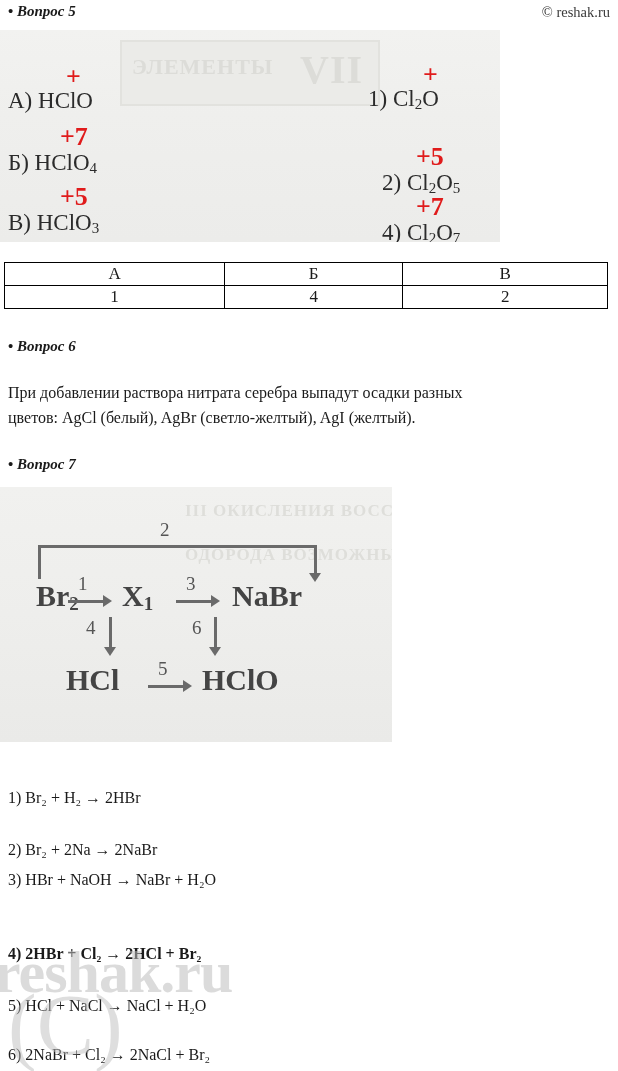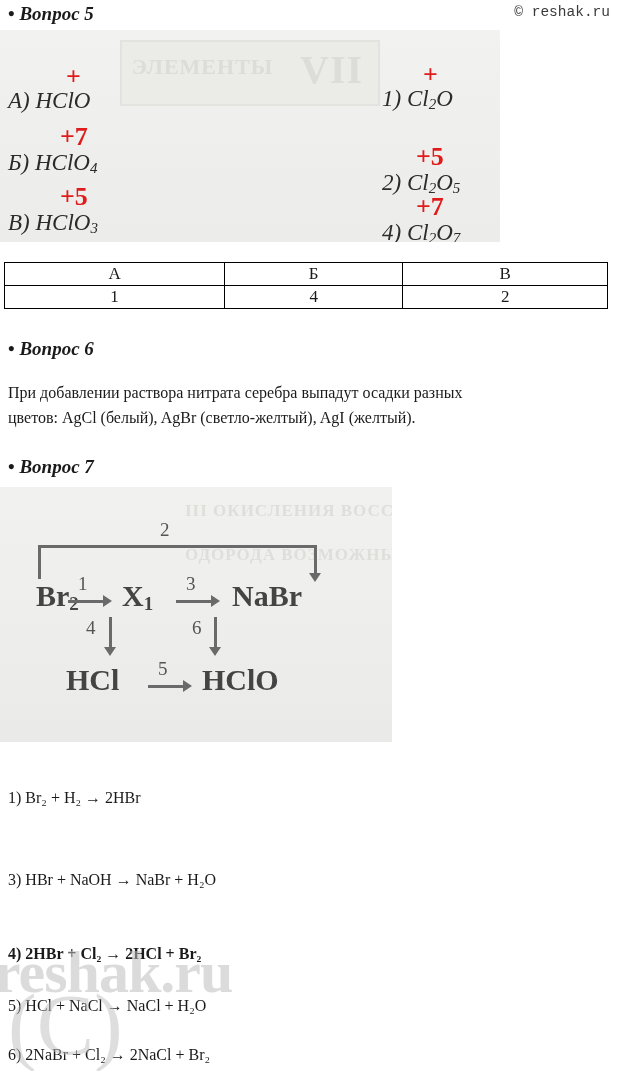--- a/index.html
+++ b/index.html
@@ -11,29 +11,29 @@
     color: #1a1a1a;
     overflow: hidden;
   }
   .page { position: relative; width: 618px; height: 1071px; }
 
   
   .q-head {
     font-family: "Liberation Serif", serif;
     font-weight: bold;
     font-style: italic;
-    font-size: 19px;
+    font-size: 15px;
     color: #1a1a1a;
   }
   .bullet { font-style: normal; font-weight: bold; }
 
   .watermark-top {
     position: absolute;
     right: 8px; top: 4px;
-    font-family: Liberation Mono, monospace;
+    font-family: Liberation Serif, serif;
     font-size: 14.5px;
     color: #3a3a3a;
   }
 
   
   .scan1 {
     position: absolute;
     left: 0; top: 30px;
     width: 500px; height: 212px;
     background: linear-gradient(180deg,#f2f2f0 0%, #efefed 40%, #ececea 100%);
@@ -52,21 +52,20 @@
     position: absolute;
     border: 2px solid #e2e2de;
     background: #ebebe8;
   }
   .formula {
     position: absolute;
     font-family: "Liberation Serif", serif;
     font-size: 23px;
     color: #2b2b2b;
     white-space: nowrap;
-    font-style: italic;
   }
   .formula sub { font-size: 15px; vertical-align: -3px; }
   .ox {
     position: absolute;
     font-family: "Liberation Serif", serif;
     font-weight: bold;
     font-size: 26px;
     color: #e01b1b;
     white-space: nowrap;
   }
@@ -199,21 +198,21 @@
     <div class="ox" style="left:66px;top:32px;">+</div>
     <div class="formula" style="left:8px;top:58px;">А) HClO</div>
 
     <div class="ox" style="left:60px;top:92px;">+7</div>
     <div class="formula" style="left:8px;top:120px;">Б) HClO<sub>4</sub></div>
 
     <div class="ox" style="left:60px;top:152px;">+5</div>
     <div class="formula" style="left:8px;top:180px;">В) HClO<sub>3</sub></div>
 
     <div class="ox" style="left:423px;top:30px;">+</div>
-    <div class="formula" style="left:382px;top:56px;">1) Cl<sub>2</sub>O</div>
+    <div class="formula" style="left:368px;top:56px;">1) Cl<sub>2</sub>O</div>
 
     <div class="ox" style="left:416px;top:112px;">+5</div>
     <div class="formula" style="left:382px;top:140px;">2) Cl<sub>2</sub>O<sub>5</sub></div>
 
     <div class="ox" style="left:416px;top:162px;">+7</div>
     <div class="formula" style="left:382px;top:190px;">4) Cl<sub>2</sub>O<sub>7</sub></div>
   </div>
 
   <table class="ans-table">
     <tbody>
@@ -277,20 +276,24 @@
     <div class="line-h" style="left:148px;top:198px;width:36px;"></div>
     <div class="arrow-r" style="left:183px;top:193px;"></div>
     <div class="schnum" style="left:158px;top:171px;">5</div>
     <div class="sch" style="left:202px;top:176px;">HClO</div>
   </div>
 
   <div class="eq" style="left:8px;top:789px;">
     <span>1)</span>
     <span>Br₂ + H₂ → 2HBr</span>
   </div>
+  <div class="eq" style="left:8px;top:841px;">
+    <span>2)</span>
+    <span>Br₂ + 2Na → 2NaBr</span>
+  </div>
   <div class="eq" style="left:8px;top:871px;">
     <span>3)</span>
     <span>HBr + NaOH → NaBr + H₂O</span>
   </div>
   <div class="eq" style="left:8px;top:945px;font-weight:bold;">
     <span>4)</span>
     <span>2HBr + Cl₂ → 2HCl + Br₂</span>
   </div>
   <div class="eq" style="left:8px;top:997px;">
     <span>5)</span>

